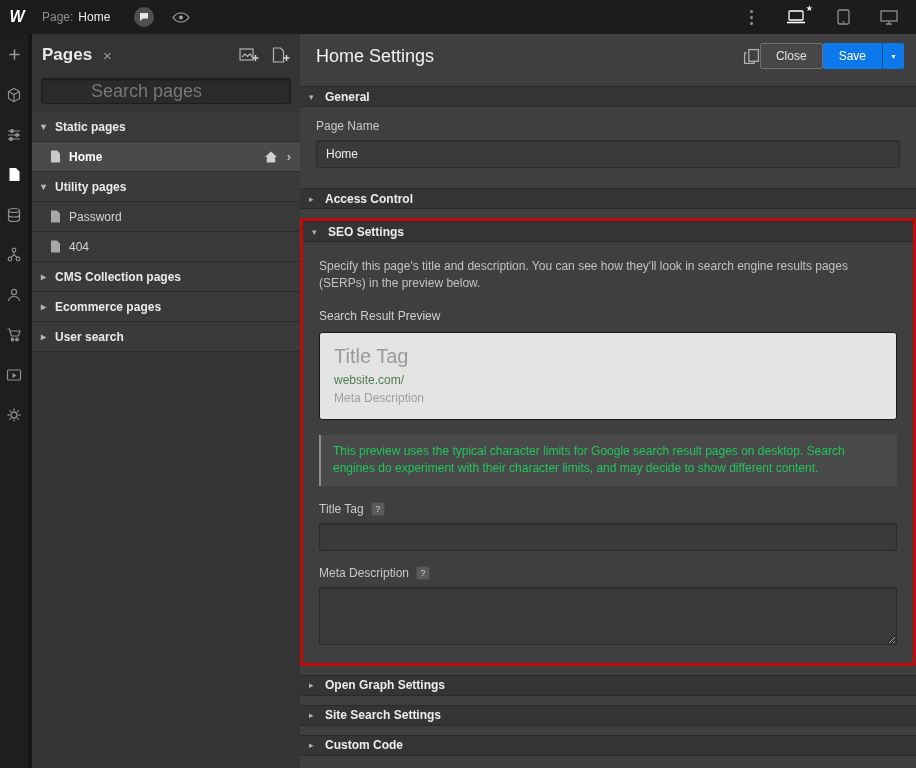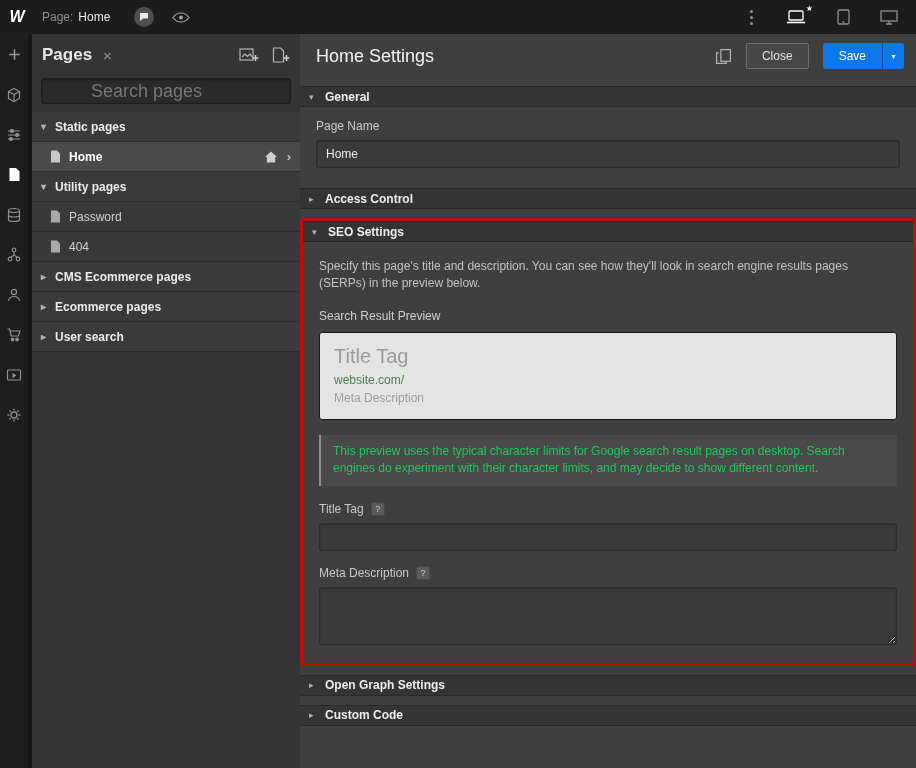--- a/index.html
+++ b/index.html
@@ -53,21 +53,21 @@
   .item { padding-left:18px; background:#393939; }
   .item .doc-ic { margin-right:8px; display:flex; }
   .item.selected { background:#4a4a4a; color:#fff; font-weight:bold; }
   .row-end { margin-left:auto; display:flex; align-items:center; gap:9px; }
   .chev-item { color:#bdbdbd; font-size:13px; }
 
   
   .settings-panel { flex:1; background:#3f3f3f; display:flex; flex-direction:column; overflow:hidden; }
   .settings-head { height:44px; display:flex; align-items:center; padding:0 12px 0 16px; flex:none; }
   .settings-title { font-size:18px; color:#f2f2f2; font-weight:normal; }
-  .head-actions { margin-left:auto; display:flex; align-items:center; gap:14px; }
+  .head-actions { margin-left:auto; display:flex; align-items:center; }
   .copy-btn { display:flex; cursor:pointer; }
   .btn-close { height:26px; padding:0 15px; background:#474747; border:1px solid #6f6f6f;
                border-radius:2px; color:#e3e3e3; font-size:12px; font-family:inherit; cursor:pointer; }
   .save-group { display:flex; }
   .btn-save { height:26px; padding:0 16px; background:#0c78ea; border:none; border-radius:2px 0 0 2px;
               color:#fff; font-size:12px; font-family:inherit; cursor:pointer; }
   .btn-save-caret { width:22px; height:26px; background:#0c78ea; border:none;
                     border-left:1px solid rgba(0,0,0,.35); border-radius:0 2px 2px 0;
                     color:#fff; font-size:8px; display:flex; align-items:center; justify-content:center; cursor:pointer; }
 
@@ -286,21 +286,21 @@
       <span class="doc-ic">
         <svg width="11" height="13" viewBox="0 0 11 13">
             <path d="M1 .5h6l3 3V12.5H1z" fill="#a8a8a8"></path>
           </svg>
       </span>
       <span>404</span>
     </div>
 
     <div class="tree-row group-head">
       <span class="chev right"></span>
-      <span>CMS Ecommerce pages</span>
+      <span>CMS Collection pages</span>
     </div>
     <div class="tree-row group-head">
       <span class="chev right"></span>
       <span>Ecommerce pages</span>
     </div>
     <div class="tree-row group-head">
       <span class="chev right"></span>
       <span>User search</span>
     </div>
   </aside>
@@ -367,19 +367,23 @@
             <span class="help-badge">?</span>
           </div>
           <textarea class="meta-textarea" style=""></textarea>
         </div>
       </div>
 
       <div class="sec-bar gap-below">
         <span class="chev right"></span>
         <span class="sec-label">Open Graph Settings</span>
       </div>
+      <div class="sec-bar gap-below">
+        <span class="chev right"></span>
+        <span class="sec-label">Site Search Settings</span>
+      </div>
       <div class="sec-bar">
         <span class="chev right"></span>
         <span class="sec-label">Custom Code</span>
       </div>
     </div>
   </section>
 </div>
 
 </body></html>

